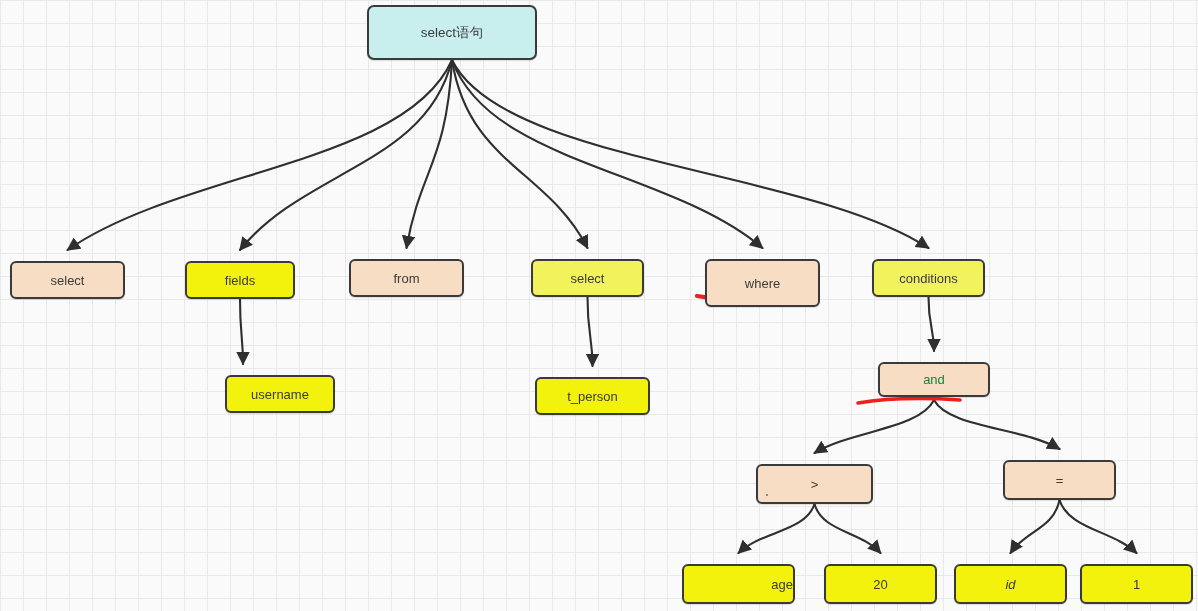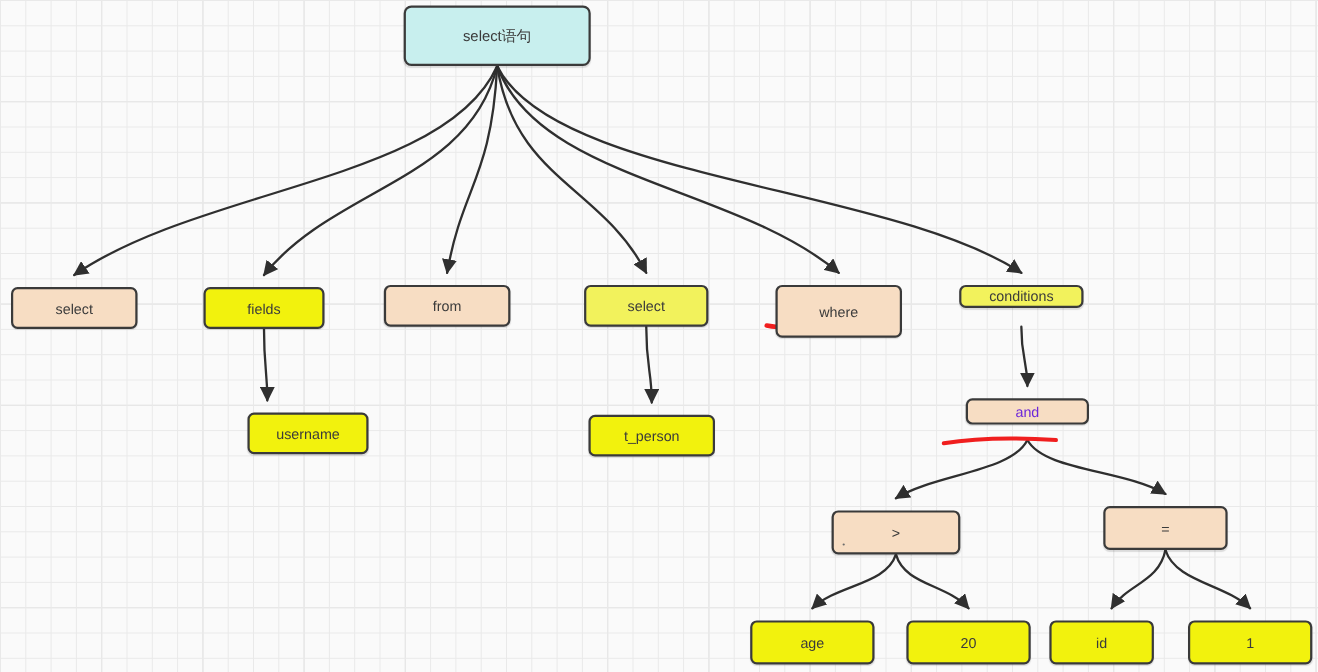--- a/index.html
+++ b/index.html
@@ -107,46 +107,46 @@
       </div>
       <div class="node" style="left: 349px; top: 259px; width: 115px; height: 38px; background: rgb(247, 221, 195); border-color: rgb(58, 58, 58); color: rgb(59, 59, 59);">
         <span class="node-label">from</span>
       </div>
       <div class="node" style="left: 531px; top: 259px; width: 113px; height: 38px; background: rgb(242, 242, 92); border-color: rgb(58, 58, 58); color: rgb(59, 59, 59);">
         <span class="node-label">select</span>
       </div>
       <div class="node" style="left: 705px; top: 259px; width: 115px; height: 48px; background: rgb(247, 221, 195); border-color: rgb(58, 58, 58); color: rgb(59, 59, 59);">
         <span class="node-label">where</span>
       </div>
-      <div class="node" style="left: 872px; top: 259px; width: 113px; height: 21px; background: rgb(242, 242, 92); border-color: rgb(58, 58, 58); color: rgb(59, 59, 59);">
+      <div class="node" style="left: 872px; top: 259px; width: 113px; height: 38px; background: rgb(242, 242, 92); border-color: rgb(58, 58, 58); color: rgb(59, 59, 59);">
         <span class="node-label">conditions</span>
       </div>
       <div class="node" style="left: 188px; top: 375px; width: 110px; height: 38px; background: rgb(242, 242, 13); border-color: rgb(58, 58, 58); color: rgb(59, 59, 59); margin-left: 37px;">
         <span class="node-label">username</span>
       </div>
       <div class="node" style="left: 535px; top: 377px; width: 115px; height: 38px; background: rgb(242, 242, 13); border-color: rgb(58, 58, 58); color: rgb(59, 59, 59);">
         <span class="node-label">t_person</span>
       </div>
-      <div class="node" style="left: 878px; top: 362px; width: 112px; height: 24px; background: rgb(247, 221, 195); border-color: rgb(58, 58, 58); color: #6d28d9;">
+      <div class="node" style="left: 878px; top: 362px; width: 112px; height: 35px; background: rgb(247, 221, 195); border-color: rgb(58, 58, 58); color: #15803d;">
         <span class="node-label">and</span>
       </div>
       <div class="node" style="left: 756px; top: 464px; width: 117px; height: 40px; background: rgb(247, 221, 195); border-color: rgb(58, 58, 58); color: rgb(59, 59, 59);">
         <span class="node-label">&gt;</span>
         <span class="dot-artifact" style="left: 8px; bottom: 6px;"></span>
       </div>
       <div class="node" style="left: 1003px; top: 460px; width: 113px; height: 40px; background: rgb(247, 221, 195); border-color: rgb(58, 58, 58); color: rgb(59, 59, 59);">
         <span class="node-label">=</span>
       </div>
-      <div class="node" style="left: 682px; top: 564px; width: 113px; height: 40px; background: rgb(242, 242, 13); border-color: rgb(58, 58, 58); color: rgb(59, 59, 59);">
+      <div class="node" style="left: 682px; top: 564px; width: 113px; height: 40px; background: rgb(242, 242, 13); border-color: rgb(58, 58, 58); color: rgb(59, 59, 59); justify-content: flex-end;">
         <span class="node-label">age</span>
       </div>
       <div class="node" style="left: 824px; top: 564px; width: 113px; height: 40px; background: rgb(242, 242, 13); border-color: rgb(58, 58, 58); color: rgb(59, 59, 59); justify-content: center;">
         <span class="node-label">20</span>
       </div>
-      <div class="node" style="left: 954px; top: 564px; width: 95px; height: 40px; background: rgb(242, 242, 13); border-color: rgb(58, 58, 58); color: rgb(59, 59, 59);">
+      <div class="node" style="left: 954px; top: 564px; width: 113px; height: 40px; background: rgb(242, 242, 13); border-color: rgb(58, 58, 58); color: rgb(59, 59, 59); font-style: italic;">
         <span class="node-label">id</span>
       </div>
       <div class="node" style="left: 1080px; top: 564px; width: 113px; height: 40px; background: rgb(242, 242, 13); border-color: rgb(58, 58, 58); color: rgb(59, 59, 59);">
         <span class="node-label">1</span>
       </div>
     </div>
 
 </div>
 
 </body></html>

